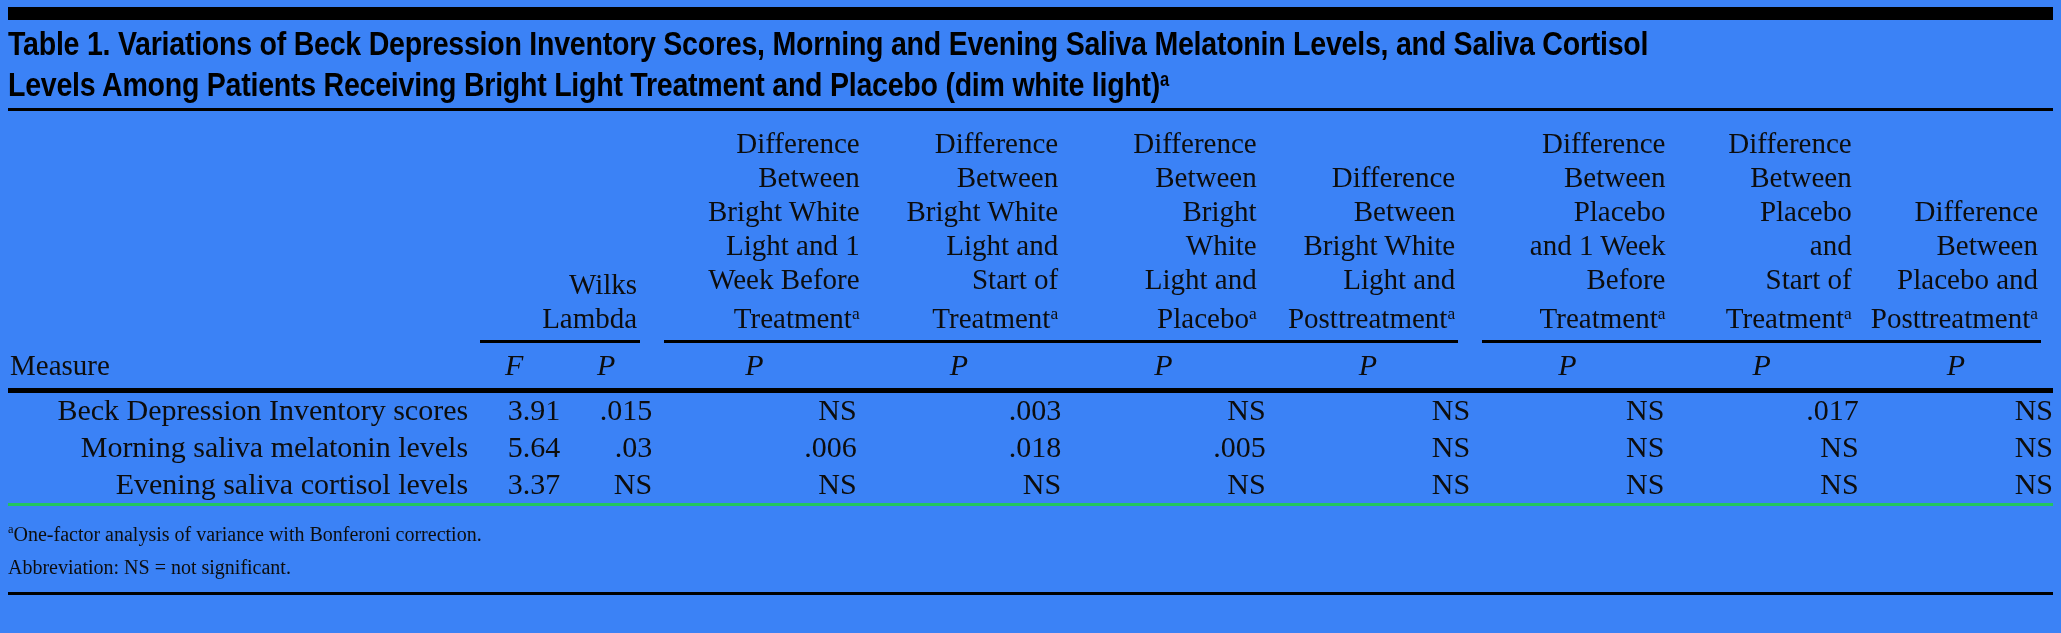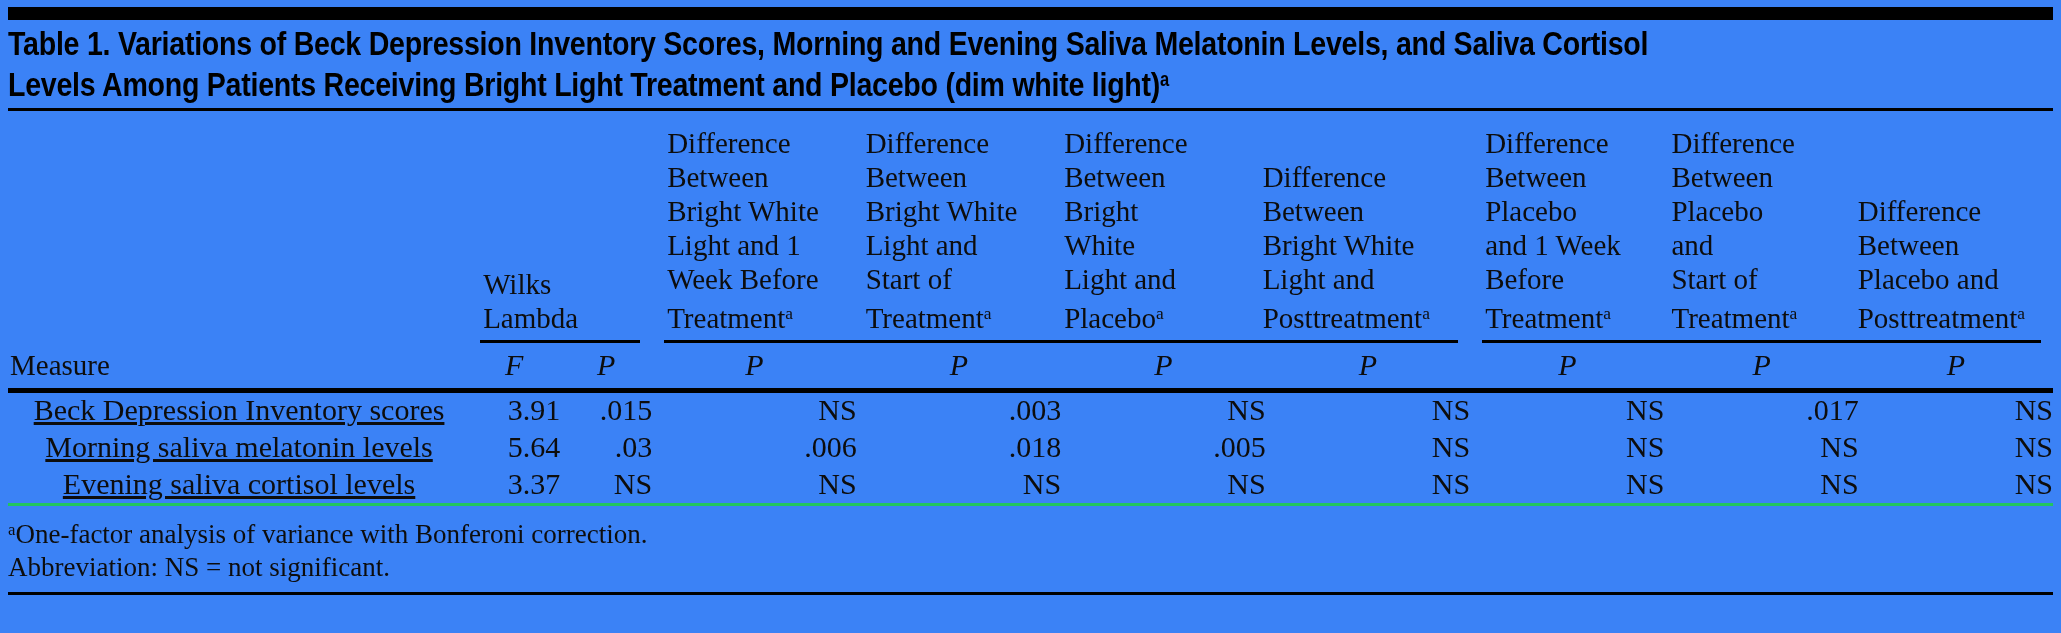--- a/index.html
+++ b/index.html
@@ -28,42 +28,42 @@
   table { width: 100%; border-collapse: collapse; table-layout: fixed; }
   td { padding: 0; }
 
   .groups-row td { height: 232px; vertical-align: bottom; }
   .group-inner {
     border-bottom: 3px solid #000000;
     padding-bottom: 5px; margin: 0 12px;
     display: flex; align-items: flex-end; justify-content: center;
   }
   .colhead {
-    flex: 1 1 0; text-align: left;
+    flex: 1 1 0; text-align: right;
     font-size: 29px; line-height: 34px; padding: 0 3px;
   }
   .headtext { white-space: pre-line; }
   .colhead sup, .sub-row sup { font-size: 60%; vertical-align: 9px; }
 
   .sub-row td {
     height: 47px; vertical-align: bottom; text-align: center;
     padding-bottom: 7px; border-bottom: 5px solid #000000;
     font-size: 30px; line-height: 32px;
   }
   .sub-row td.measure-cell { text-align: left; padding-left: 2px; font-size: 29px; margin-top: 40px; }
   .fp { font-style: italic; }
 
   tbody td {
     height: 38px; vertical-align: middle; text-align: right;
     font-size: 30px; line-height: 34px;
   }
-  tbody td.measure-cell { text-align: center; padding-left: 2px; text-decoration: underline; }
+  tbody td.measure-cell { text-align: right; padding-left: 2px; }
   tbody tr.last td { border-bottom: 3px solid #22c55e; }
 
-  .footnotes { padding: 7px 0 6px 0; font-size: 27px; line-height: 33px; }
+  .footnotes { padding: 7px 0 6px 0; font-size: 20px; line-height: 33px; }
   .footnotes sup { font-size: 62%; vertical-align: 8px; }
 </style>
 </head>
 <body>
 
 <div class="page">
   <div class="content">
 
     <div class="topbar rule"></div>
 

